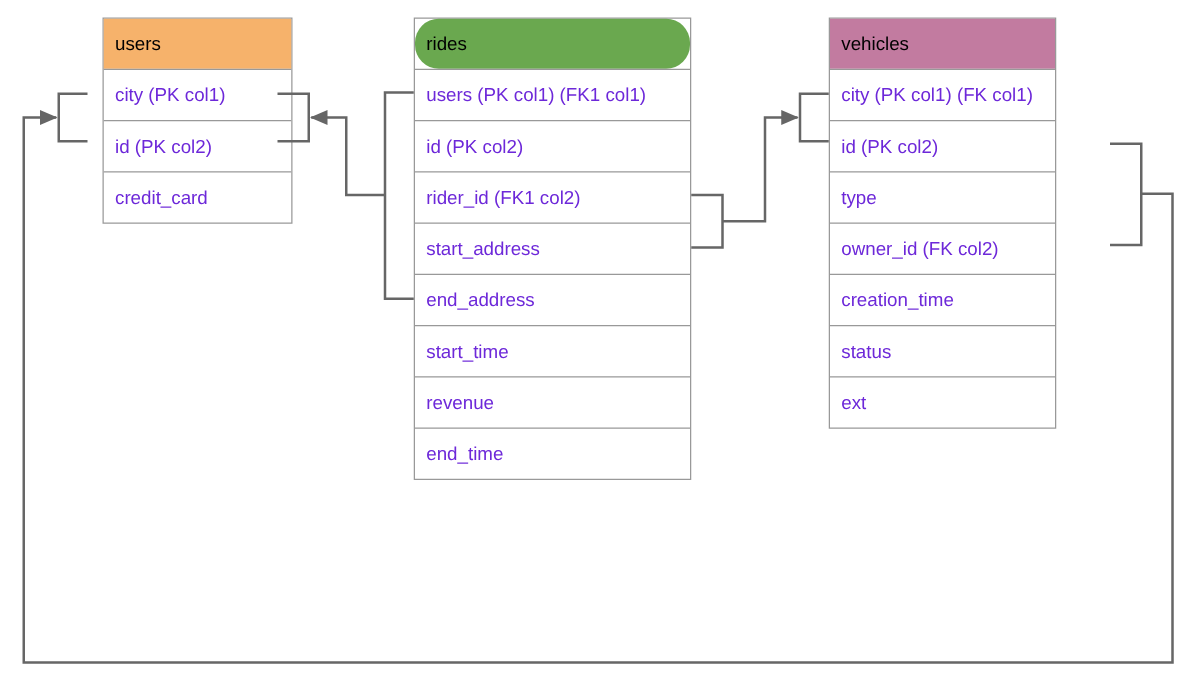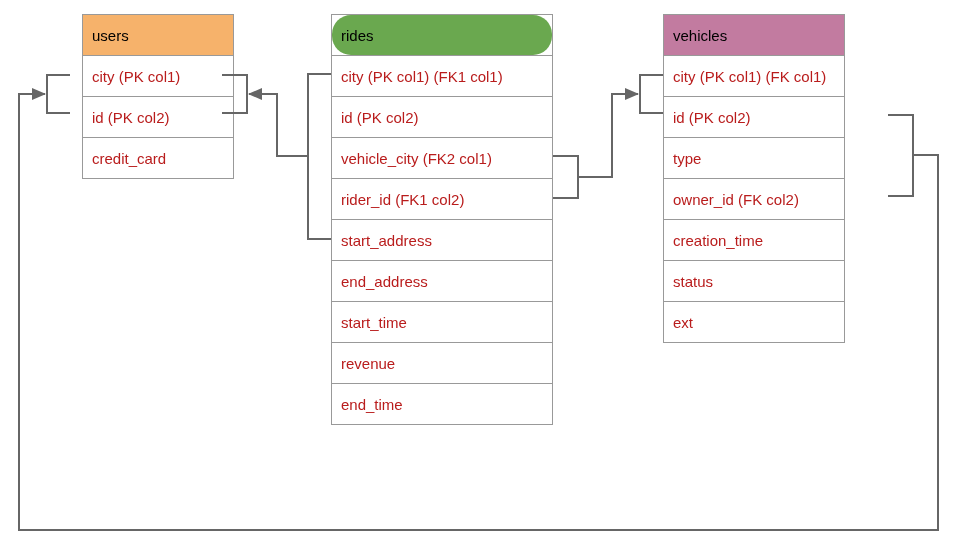--- a/index.html
+++ b/index.html
@@ -10,21 +10,21 @@
   .er-table{
     position:absolute;top:14px;background:#ffffff;
     border:1px solid #999999;box-sizing:border-box;z-index:1;
   }
   .er-header{
     height:40px;display:flex;align-items:center;
     padding-left:9px;font-size:15px;color:#000000;box-sizing:border-box;
   }
   .er-row{
     height:41px;display:flex;align-items:center;
-    padding-left:9px;font-size:15px;color:#b91c1c;
+    padding-left:9px;font-size:15px;color:#6d28d9;
     border-top:1px solid #999999;box-sizing:border-box;
     white-space:nowrap;
   }
   svg.connectors{
     position:absolute;left:0;top:0;z-index:2;pointer-events:none;
   }
   svg.connectors polyline{
     fill:none;stroke:#666666;stroke-width:2;
   }
 </style>
@@ -55,23 +55,22 @@
 
   <div id="tables">
       <div class="er-table" style="left: 70px; width: 152px; margin-left: 12px;">
         <div class="er-header" style="background: rgb(246, 178, 107);">users</div>
         <div class="er-row">city (PK col1)</div>
         <div class="er-row">id (PK col2)</div>
         <div class="er-row">credit_card</div>
       </div>
       <div class="er-table" style="left: 331px; width: 222px;">
         <div class="er-header" style="background: rgb(106, 168, 79); border-radius: 19px;">rides</div>
-        <div class="er-row">city (PK col1) (FK1 col1)</div>
+        <div class="er-row">users (PK col1) (FK1 col1)</div>
         <div class="er-row">id (PK col2)</div>
-        <div class="er-row">vehicle_city (FK2 col1)</div>
         <div class="er-row">rider_id (FK1 col2)</div>
         <div class="er-row">start_address</div>
         <div class="er-row">end_address</div>
         <div class="er-row">start_time</div>
         <div class="er-row">revenue</div>
         <div class="er-row">end_time</div>
       </div>
       <div class="er-table" style="left: 663px; width: 182px;">
         <div class="er-header" style="background: rgb(194, 123, 160);">vehicles</div>
         <div class="er-row">city (PK col1) (FK col1)</div>

